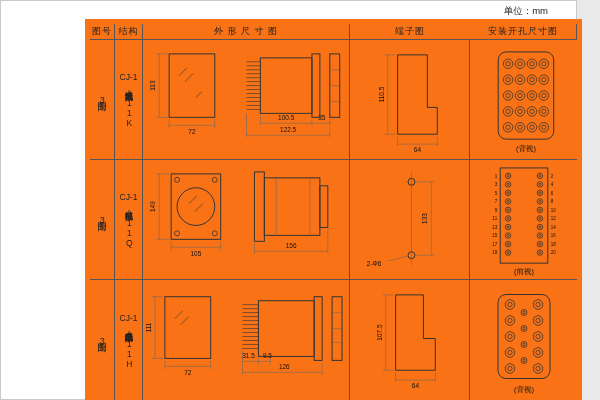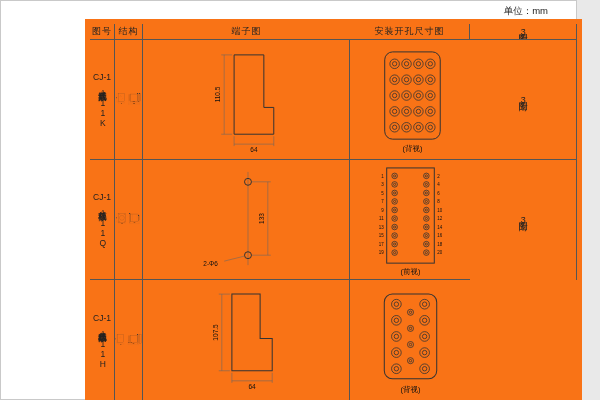--- a/index.html
+++ b/index.html
@@ -31,20 +31,21 @@
 </head>
 <body>
 
 <div class="page">
   <div class="unit">单位：mm</div>
 
   <div class="tbl">
 
     <div class="cell head">图号</div>
     <div class="cell head">结构</div>
+    <div class="cell head">外 形 尺 寸 图</div>
     <div class="cell head c5">端子图</div>
     <div class="cell head">安装开孔尺寸图</div>
 
     <div class="cell">
       <span class="vtext">附图3</span>
     </div>
     <div class="cell structcell">
       <span class="model">CJ-1</span>
       <span class="vtext">嵌入式后接线</span>
       <span class="vtext">A11K</span>

